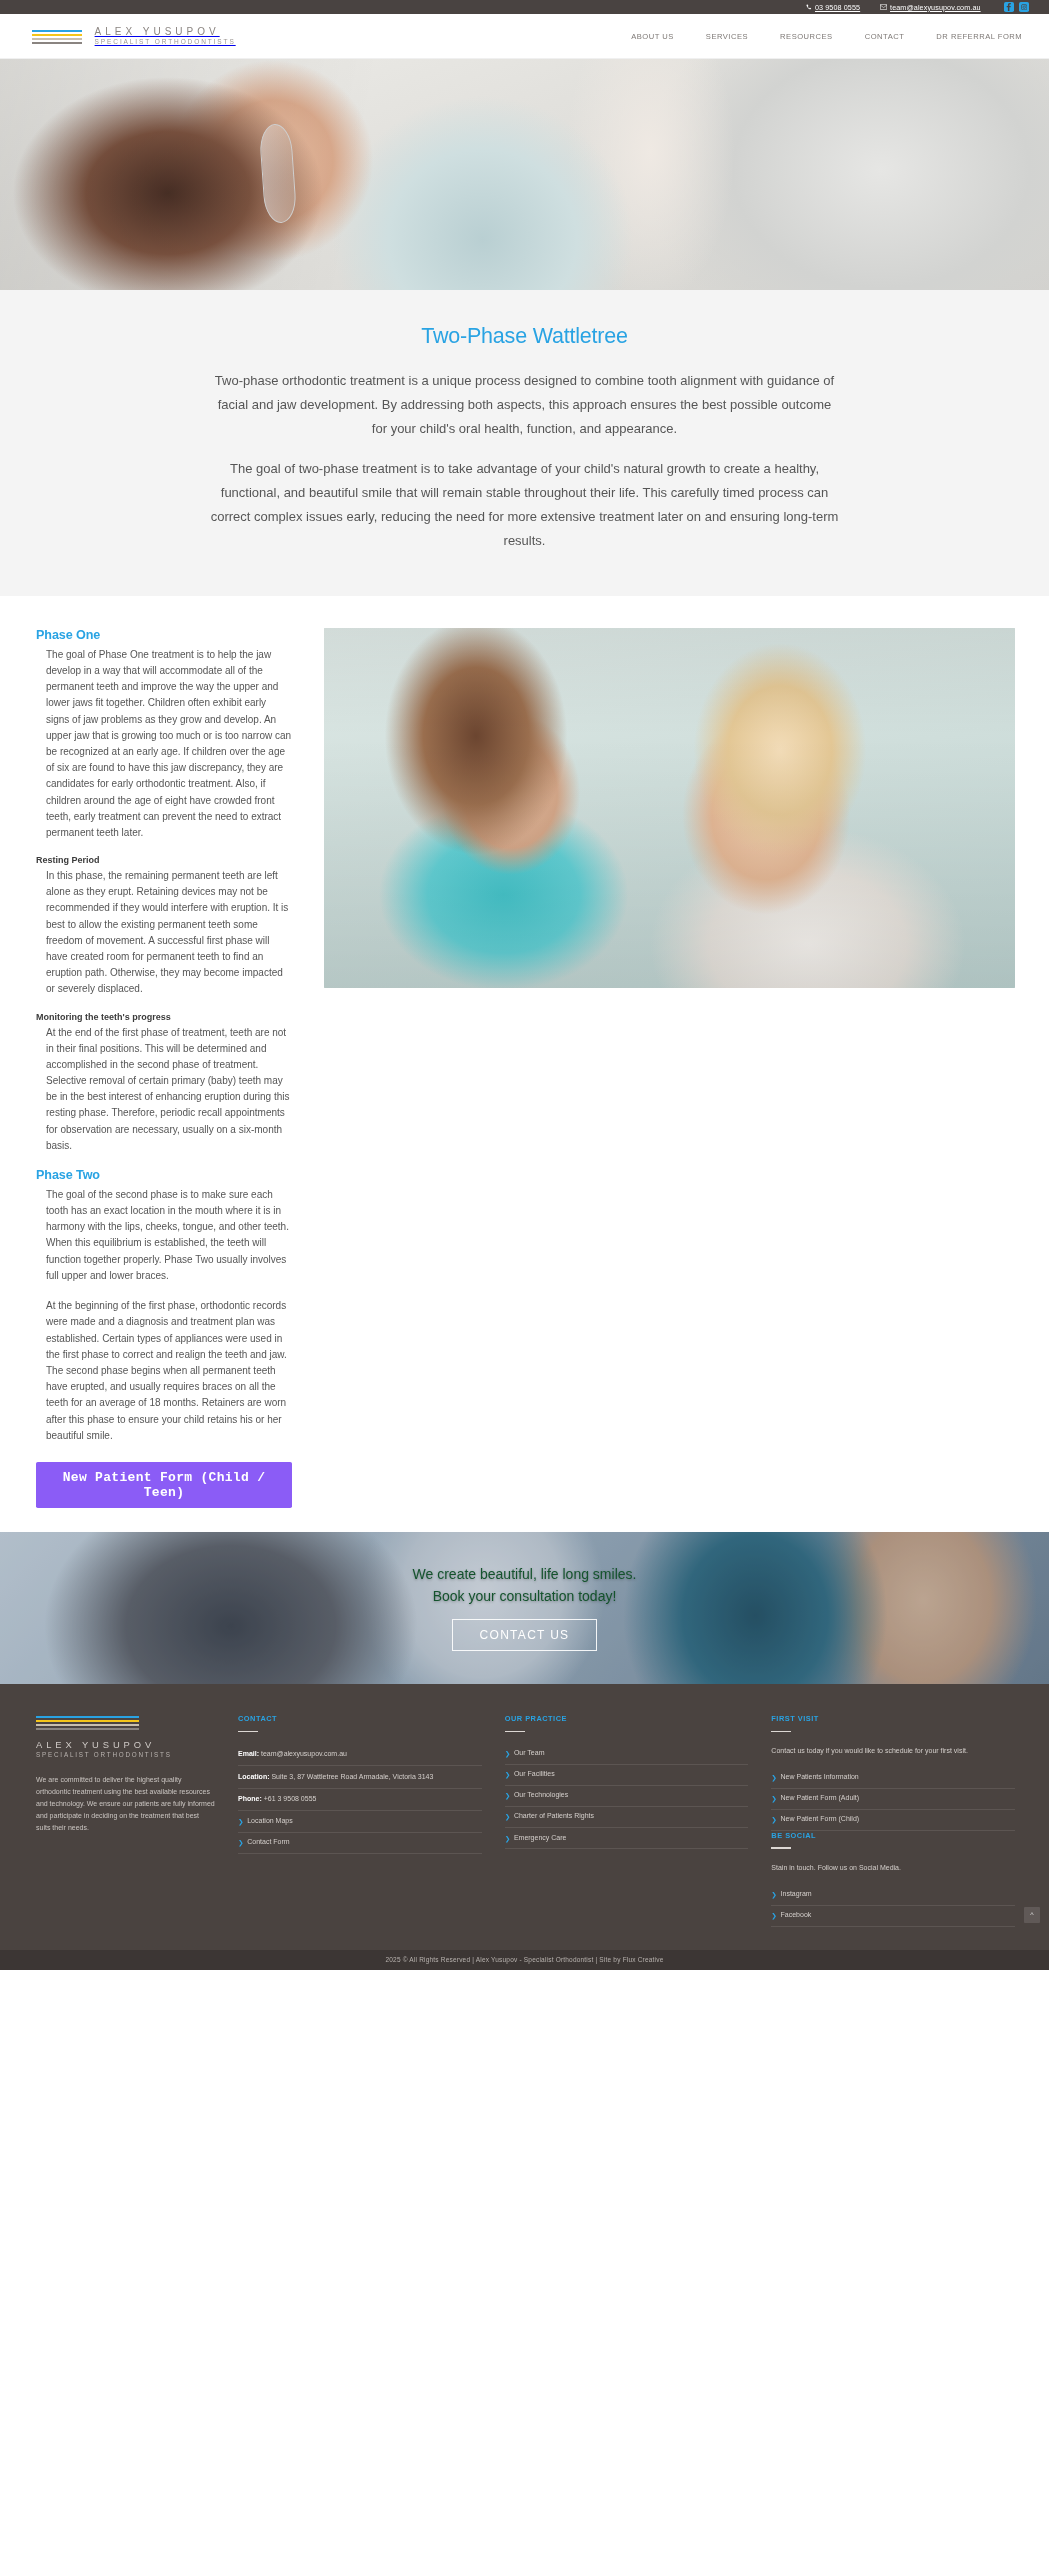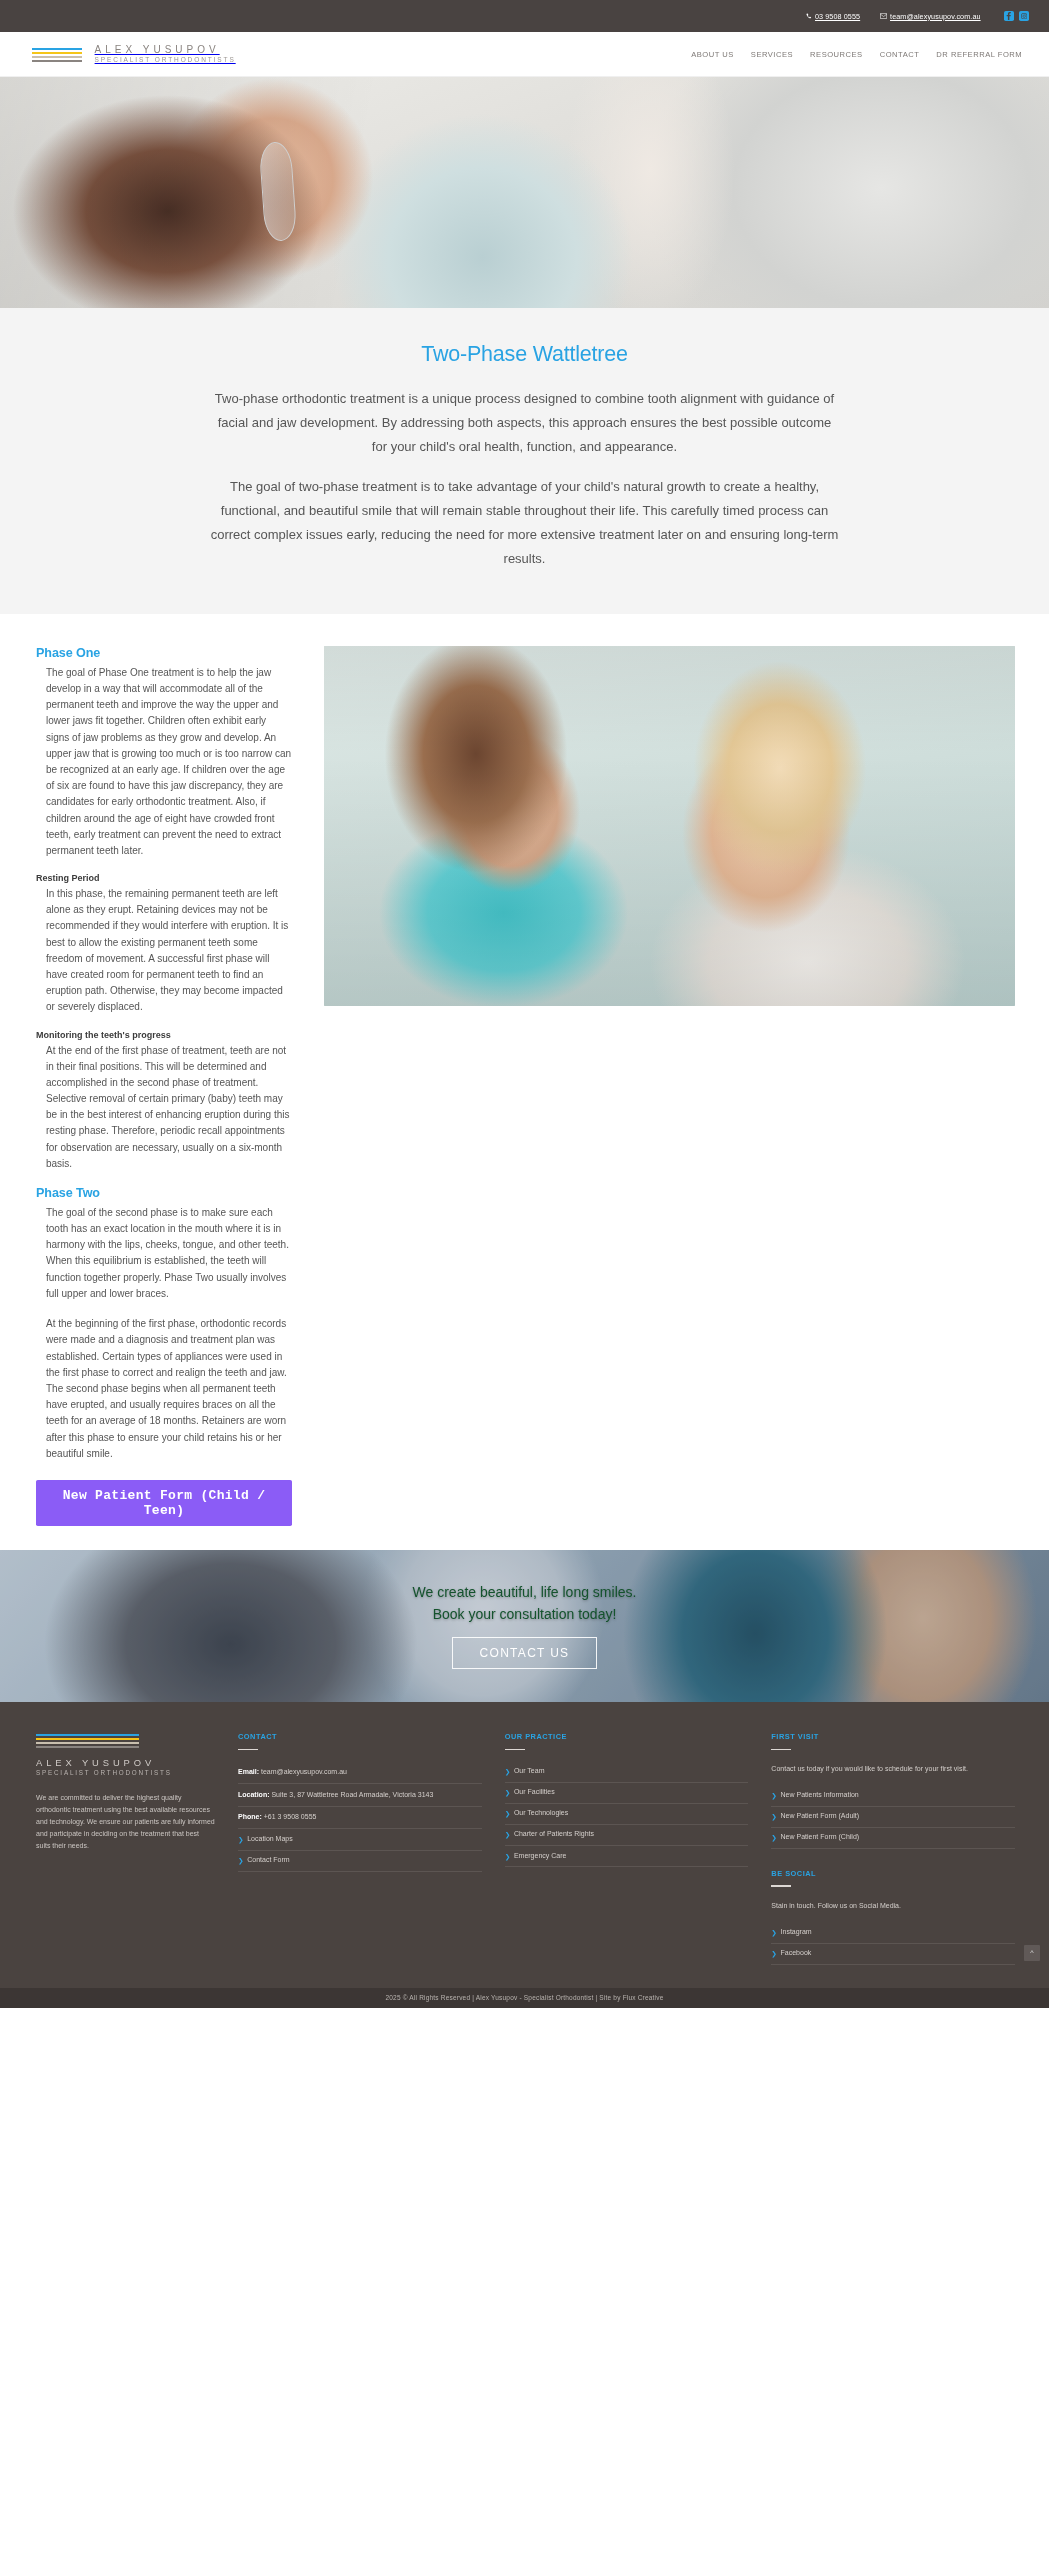--- a/index.html
+++ b/index.html
@@ -9,21 +9,21 @@
     font-family: "Liberation Sans", sans-serif;
     background: #ffffff;
     color: #4a4a4a;
     width: 1049px;
     overflow-x: hidden;
   }
 
   
   .topbar {
     background: #494341;
-    height: 32px;
+    height: 14px;
     display: flex;
     align-items: center;
     justify-content: flex-end;
     padding: 0 20px;
     gap: 0;
   }
   .topbar-item {
     color: #ffffff;
     font-size: 7.2px;
     letter-spacing: 0.1px;
@@ -67,21 +67,21 @@
     color: #8a8480;
     font-weight: 400;
     line-height: 1.25;
   }
   .logo-sub {
     font-size: 6.5px;
     letter-spacing: 1.9px;
     color: #9d9793;
     line-height: 1.3;
   }
-  .nav { display: flex; align-items: center; gap: 17px; padding-right: 5.4px; }
+  .nav { display: flex; align-items: center; gap: 32px; padding-right: 5.4px; }
   .nav-item {
     font-size: 7.6px;
     letter-spacing: 0.5px;
     color: #7d7875;
     text-decoration: none;
     white-space: nowrap;
     cursor: pointer;
   }
 
   
@@ -301,21 +301,21 @@
     cursor: pointer;
     text-decoration: none;
   }
   .f-link .chev { color: #29a3e3; font-size: 6.7px; line-height: 1.4; }
   .f-plain {
     font-size: 7px;
     line-height: 1.65;
     color: #d5d0cc;
     padding: 1.8px 0 10.8px;
   }
-  .f-subhead { margin-top: 20px; }
+  .f-subhead { }
 
   .footbar {
     background: #3c3634;
     height: 20px;
     display: flex;
     align-items: center;
     justify-content: center;
     color: #b8b3af;
     font-size: 6.5px;
     letter-spacing: 0.2px;

